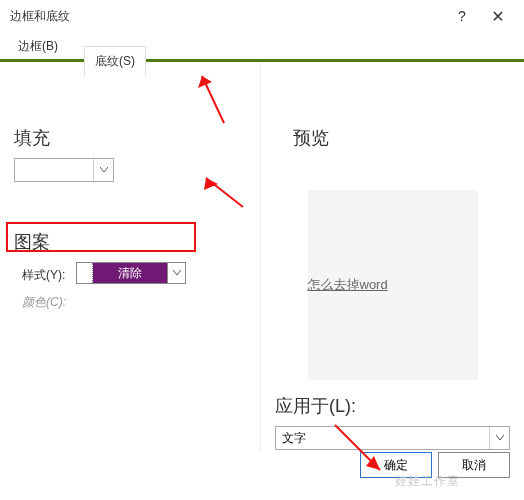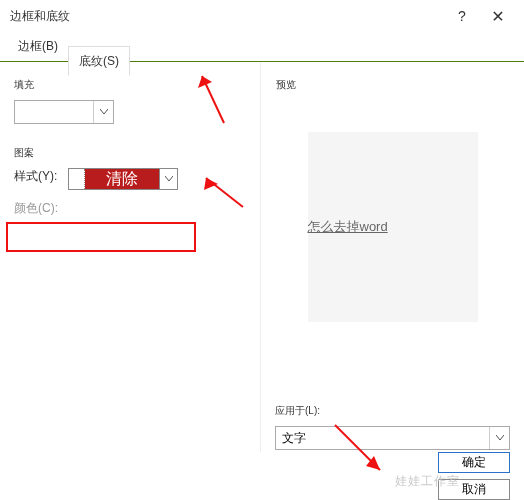--- a/index.html
+++ b/index.html
@@ -3,56 +3,56 @@
 <meta charset="utf-8">
 <style>
 * { box-sizing: border-box; margin: 0; padding: 0; font-family: "Microsoft YaHei", "Segoe UI", sans-serif; }
 body { background: #fff; width: 524px; height: 500px; overflow: hidden; position: relative; }
 
 .titlebar { height: 32px; display: flex; align-items: center; padding: 0 8px 0 10px; }
 .titlebar .title { font-size: 12px; flex: 1; color: #333; }
 .titlebar .btn { width: 36px; height: 28px; display: flex; align-items: center; justify-content: center; color: #333; font-size: 14px; }
 .titlebar .btn.close { font-size: 16px; }
 
-.tabs { display: flex; padding: 0 8px; border-bottom: 1px solid #4d7c0f; height: 30px; }
+.tabs { display: flex; padding: 0 8px; border-bottom: 3px solid #4d7c0f; height: 30px; gap: 16px; }
 .tab { padding: 6px 10px 0 10px; font-size: 12px; color: #333; cursor: pointer; height: 30px; }
 .tab.active { border: 1px solid #ddd; border-bottom: 1px solid #fff; background: #fff; position: relative; top: 14px; }
 
 .body { display: flex; height: calc(500px - 32px - 30px - 48px); }
 .left { width: 260px; padding: 16px 14px; position: relative; }
-.right { flex: 1; padding: 16px 15px; border-left: 1px solid #eee; position: relative; }
+.right { flex: 1; padding: 16px 32px; border-left: 1px solid #eee; position: relative; }
 
-.label { font-size: 10px; color: #333; margin-bottom: 8px; }
+.label { font-size: 18px; color: #333; margin-bottom: 8px; margin-top: 48px; }
 
 .combo { height: 24px; border: 1px solid #aaa; background: #fff; display: flex; align-items: center; position: relative; }
 .combo .val { flex: 1; padding: 0 6px; font-size: 12px; white-space: nowrap; }
 .combo .arrow { width: 20px; height: 100%; display: flex; align-items: center; justify-content: center; border-left: 1px solid #ccc; }
 .combo .arrow svg { width: 8px; height: 6px; }
 
 .fill-row { display: flex; gap: 4px; margin-bottom: 22px; }
 .fill-combo { width: 100px; }
 
 .redbox { position: absolute; border: 2px solid #e11; pointer-events: none; }
 
-.pattern-row { display: flex; align-items: flex-start; gap: 6px; margin-bottom: 10px; }
+.pattern-row { display: flex; align-items: flex-end; gap: 6px; margin-bottom: 10px; margin-left: 8px; }
 .pattern-row .rowlabel { font-size: 12px; color: #333; width: 48px; }
-.pattern-row.gray .rowlabel { color: #999; }
+.pattern-row.gray .rowlabel { color: #999; font-style: italic; }
 .style-combo { width: 110px; height: 22px; border: 1px solid #888; display: flex; background: #fff; }
 .style-combo .swatch { width: 16px; height: 100%; border-right: 1px dotted #888; }
-.style-combo .sel { flex: 1; background: #b91c1c; color: #fff; font-size: 16px; display: flex; align-items: center; justify-content: center; }
+.style-combo .sel { flex: 1; background: #701a75; color: #fff; font-size: 12px; display: flex; align-items: center; justify-content: center; }
 .style-combo .arrow { width: 18px; display: flex; align-items: center; justify-content: center; border-left: 1px solid #888; }
 .color-combo { width: 110px; }
 .color-combo .val { text-align: center; color: #888; }
 
 .preview-box { width: 170px; height: 190px; background: #f5f5f5; margin: 40px auto 0 auto; display: flex; align-items: center; color: #666; font-size: 13px; text-decoration: underline; }
 
 .apply { position: absolute; left: 14px; right: 14px; bottom: 2px; }
 .apply-combo { width: 100%; }
 
-.footer { height: 48px; display: flex; align-items: flex-end; justify-content: flex-end; padding: 0 14px; gap: 6px; position: relative; flex-direction: column; }
+.footer { height: 48px; display: flex; align-items: flex-start; justify-content: flex-end; padding: 0 14px; gap: 6px; position: relative; }
 .btn-footer { min-width: 72px; height: 26px; border: 1px solid #888; background: #fff; font-size: 12px; display: flex; align-items: center; justify-content: center; }
 .btn-footer.primary { border: 1.5px solid #2a72c8; }
 
 .arrow-anno { position: absolute; pointer-events: none; }
 .watermark { position: absolute; right: 64px; bottom: 10px; font-size: 12px; color: #c9c9c9; pointer-events: none; letter-spacing: 1px; }
 </style>
 </head>
 <body>
 
 <div class="titlebar">

